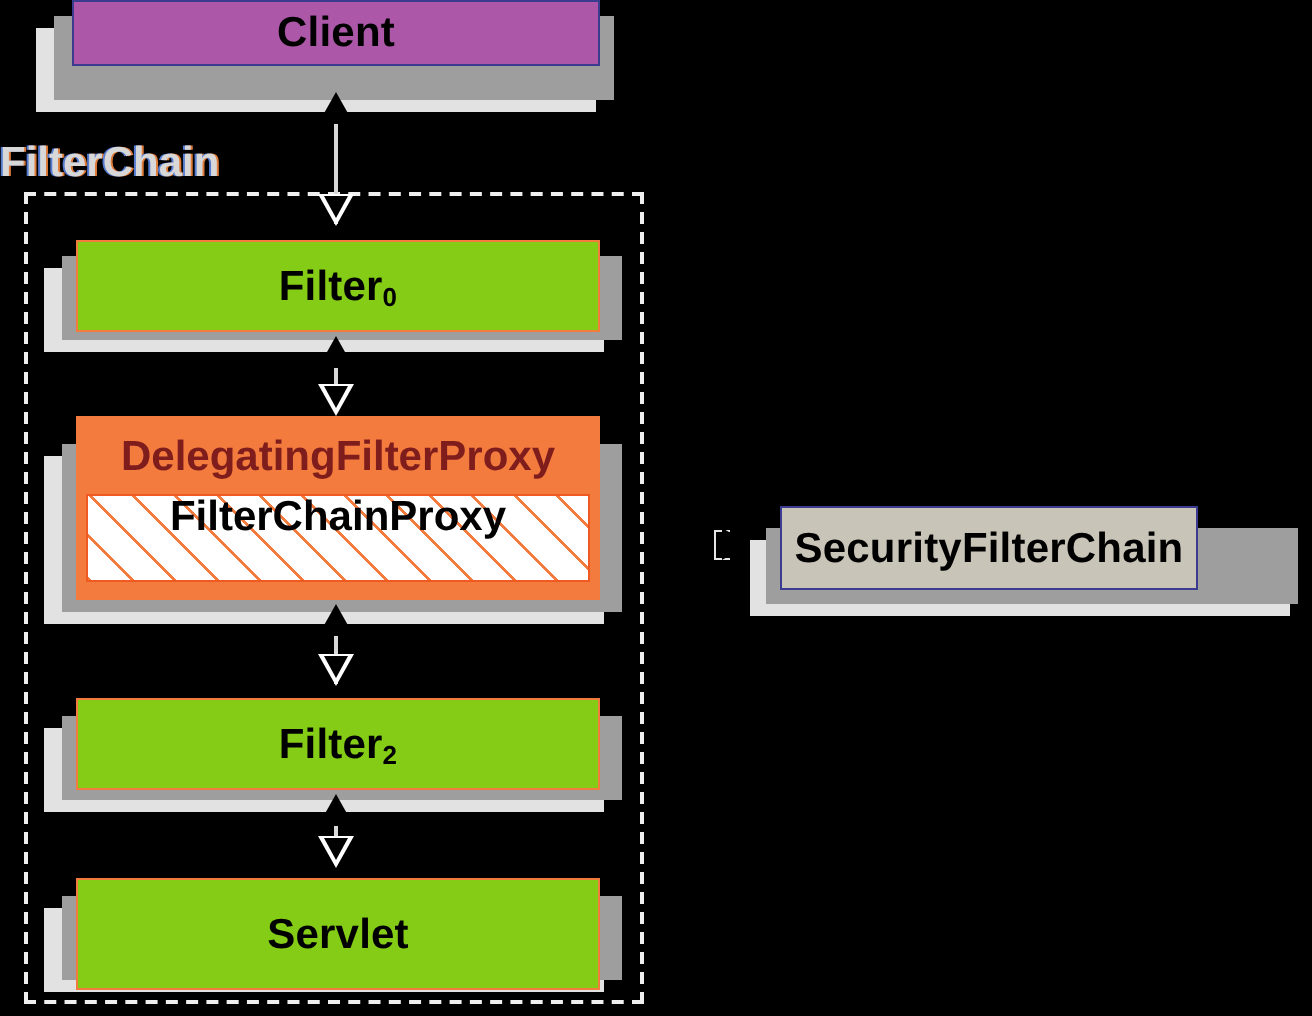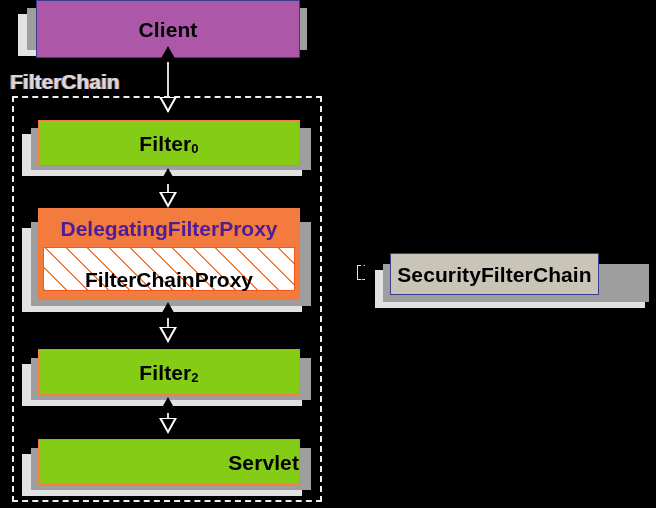--- a/index.html
+++ b/index.html
@@ -70,37 +70,37 @@
   }
   .dfp-title {
     position: absolute;
     left: 0; right: 0; top: 0;
     height: 38px;
     display: flex;
     align-items: center;
     justify-content: center;
     font-size: 21px;
     font-weight: bold;
-    color: #4c1d95;
+    color: #7f1d1d;
     line-height: 1;
   }
   .fcp-inner {
     position: absolute;
     left: 4px; right: 4px;
     top: 38px;
     height: 44px;
     box-sizing: border-box;
     border: 1px solid #f05a22;
     background-color: #ffffff;
     background-image: repeating-linear-gradient(
         45deg,
         #f47b3e 0px, #f47b3e 1.4px,
         rgba(255,255,255,0) 1.4px, rgba(255,255,255,0) 15px);
     display: flex;
-    align-items: flex-end;
+    align-items: flex-start;
     justify-content: center;
   }
   .fcp-inner span {
     font-size: 21px;
     font-weight: bold;
     color: #000;
     line-height: 1;
   }
 
   
@@ -183,26 +183,26 @@
 
   .dbl-arrow { position: absolute; }
 </style>
 </head>
 <body>
 
 <div id="canvas">
 
   <div class="chain-container" style="left:12px; top:96px; width:310px; height:406px;"></div>
 
-  <div class="chain-label" style="left:10px; top:71px;">FilterChain</div>
+  <div class="chain-label" style="left:0; top:71px;">FilterChain</div>
 
   <div class="node">
     <div class="stack-back" style="left:18px; top:14px; width:280px; height:42px;"></div>
     <div class="stack-mid" style="left:27px; top:8px;  width:280px; height:42px;"></div>
-    <div class="box box-client" style="left:36px; top:0px;  width:264px; height:58px;">
+    <div class="box box-client" style="left:36px; top:0px;  width:264px; height:33px;">
       <span>Client</span>
     </div>
   </div>
 
   <div class="dbl-arrow">
     <div class="arrow-line" style="left:167px; top:50px; height:62px;"></div>
     <div class="head-solid-up" style="left:159px; top:46px;"></div>
     <div class="head-hollow-down" style="left:159px; top:97px;"></div>
   </div>
 
@@ -265,18 +265,18 @@
 
   <div class="dbl-arrow">
     <div class="arrow-line" style="left:167px; top:401px; height:31px;"></div>
     <div class="head-solid-up" style="left:159px; top:397px;"></div>
     <div class="head-hollow-down" style="left:159px; top:418px;"></div>
   </div>
 
   <div class="node">
     <div class="stack-back" style="left:22px; top:454px; width:280px; height:42px;"></div>
     <div class="stack-mid" style="left:31px; top:448px; width:280px; height:42px;"></div>
-    <div class="box box-orange" style="left:38px; top:439px; width:262px; height:46px;justify-content:flex-end;">
+    <div class="box box-orange" style="left:38px; top:439px; width:262px; height:56px;">
       <span>Servlet</span>
     </div>
   </div>
 
 </div>
 
 </body></html>

